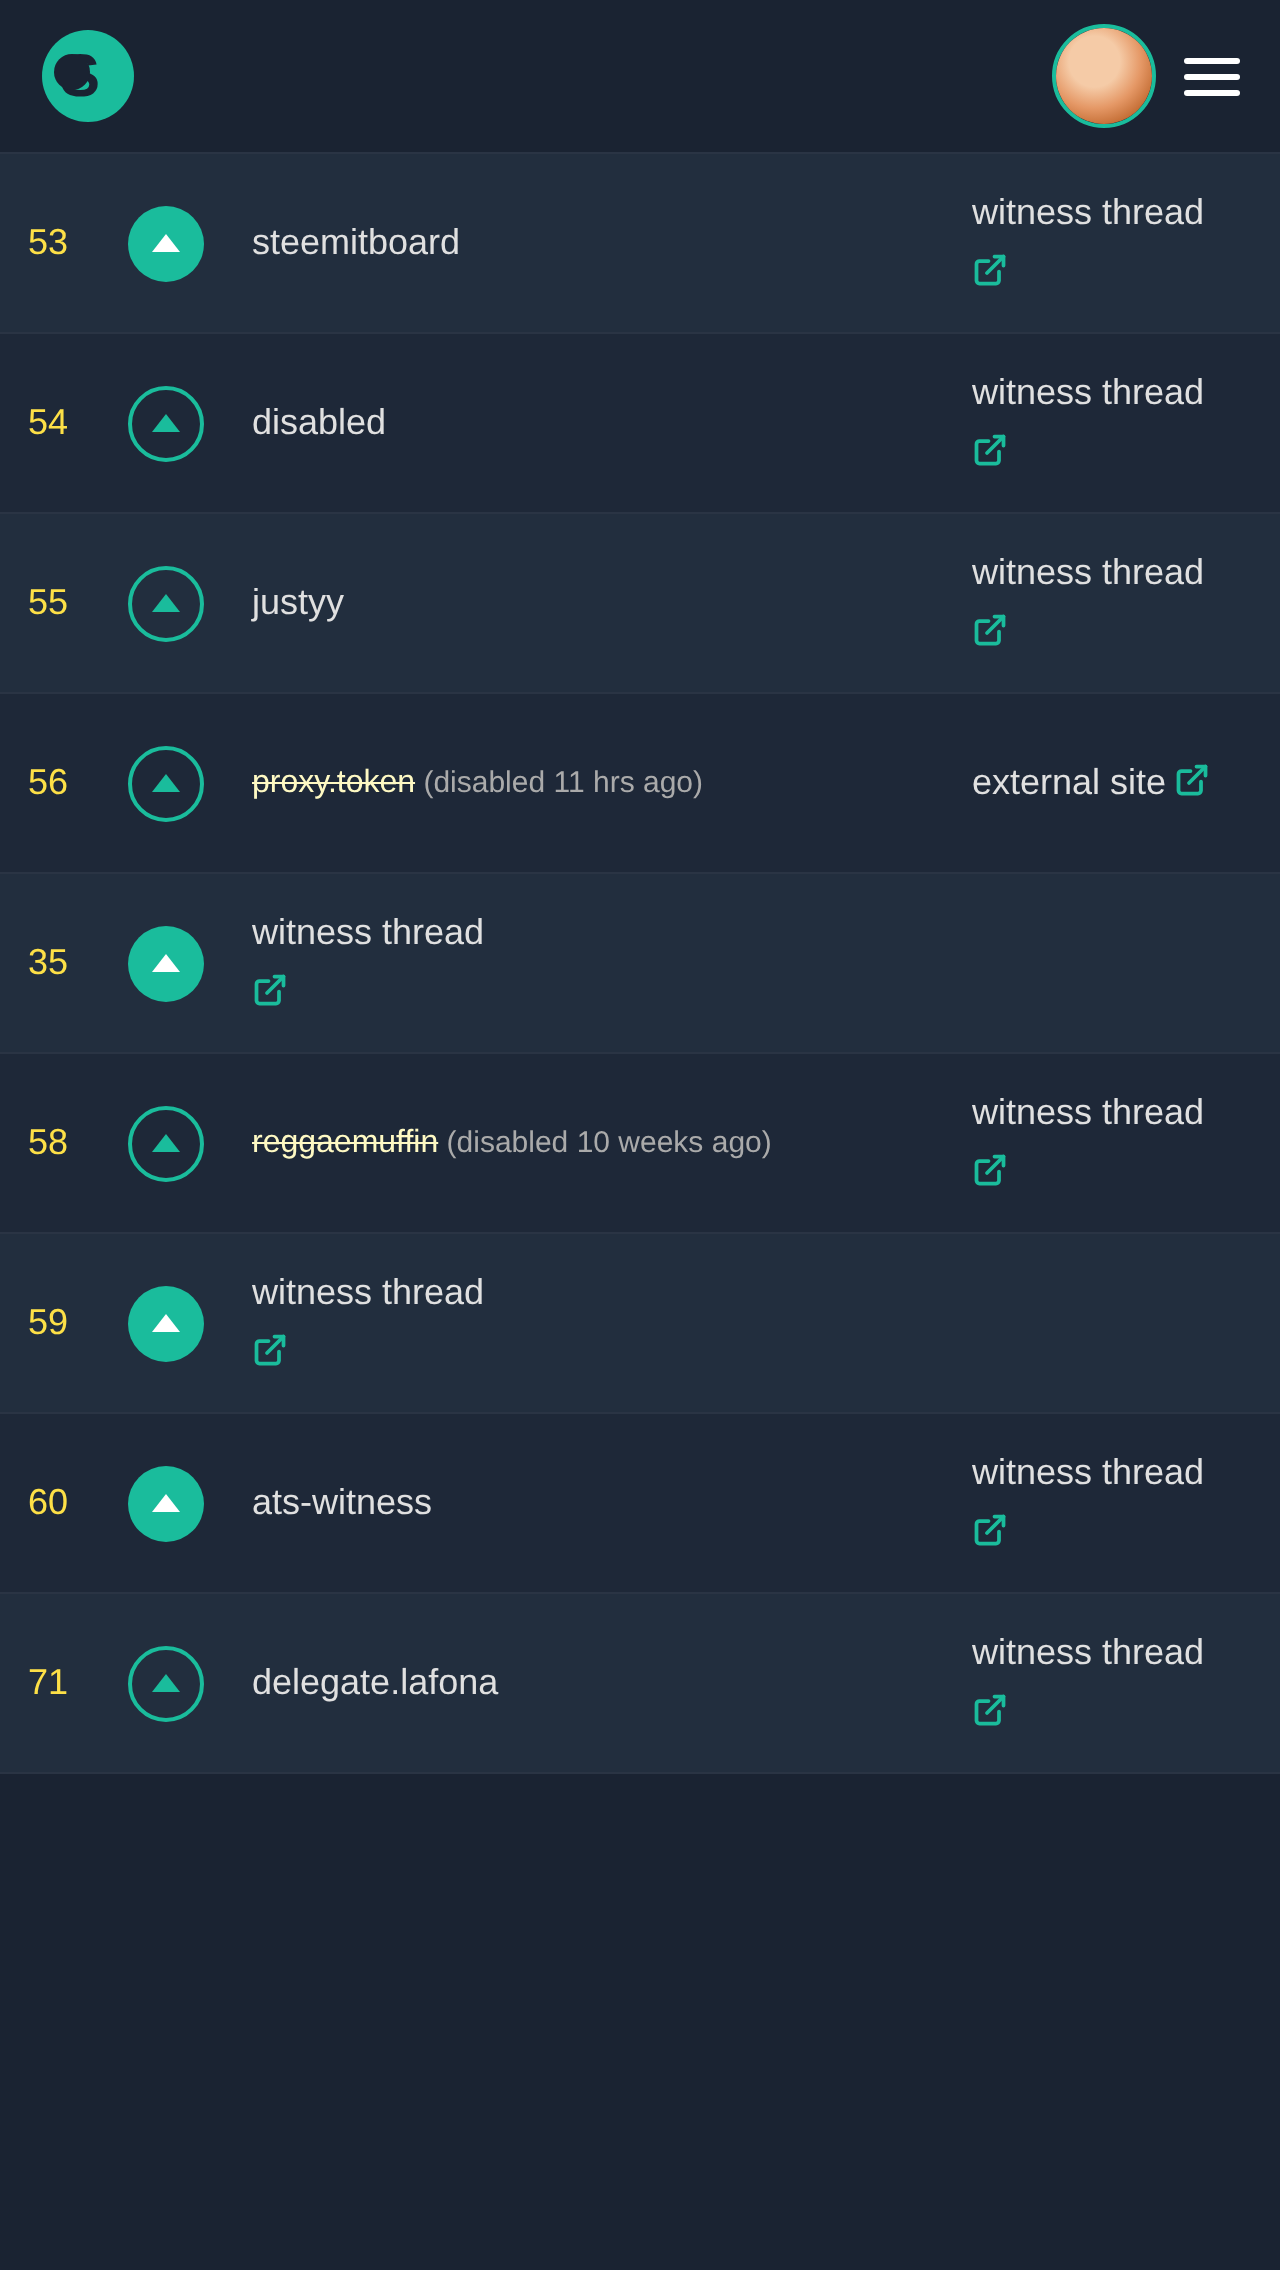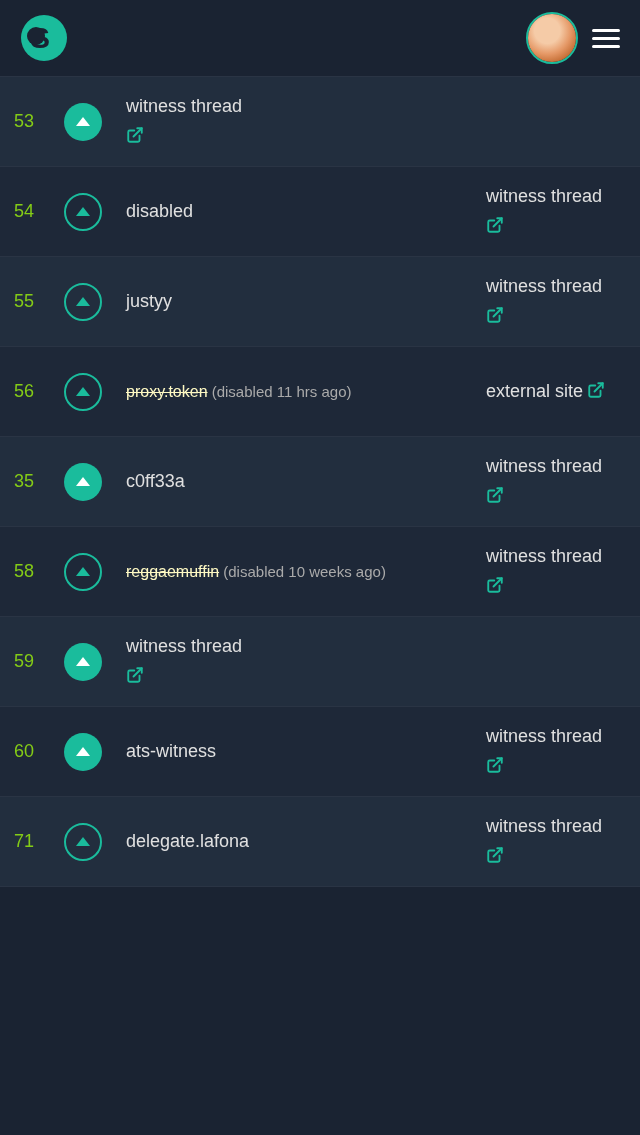--- a/index.html
+++ b/index.html
@@ -85,21 +85,21 @@
     }
     .witness-row:nth-child(even) {
       background-color: #1e2838;
     }
 
     .col-rank {
       width: 55px;
       min-width: 55px;
       padding: 12px 0 12px 14px;
       font-size: 18px;
-      color: #84cc16;
+      color: #fde047;
       display: flex;
       flex-direction: column;
       align-items: flex-start;
       gap: 4px;
     }
     .col-vote {
       width: 55px;
       min-width: 55px;
       padding: 12px 0;
       display: flex;
@@ -206,20 +206,21 @@
 </header>
 
 <div class="witness-table" id="witness-table">
 <div class="witness-row">
       <div class="col-rank">53</div>
       <div class="col-vote">
         <button class="vote-btn">
           <span class="chevron-up"></span>
         </button>
       </div>
+      <div class="col-name">steemitboard</div>
       <div class="col-link">
         <div style="display: flex; align-items: flex-end; gap: 4px; flex-wrap: wrap;">
           <span class="link-text">witness thread</span>
           <span class="ext-link-icon"><svg width="18" height="18" viewBox="0 0 24 24" fill="none" stroke="#1abc9c" stroke-width="2.5" stroke-linecap="round" stroke-linejoin="round">
               <path d="M18 13v6a2 2 0 0 1-2 2H5a2 2 0 0 1-2-2V8a2 2 0 0 1 2-2h6"></path>
               <polyline points="15 3 21 3 21 9"></polyline>
               <line x1="10" y1="14" x2="21" y2="3"></line>
             </svg></span>
         </div>
       </div>
@@ -281,21 +282,20 @@
         </div>
       </div>
     </div>
     <div class="witness-row">
       <div class="col-rank">35</div>
       <div class="col-vote">
         <button class="vote-btn">
           <span class="chevron-up"></span>
         </button>
       </div>
-      <div class="col-name">c0ff33a</div>
       <div class="col-link">
         <div style="display: flex; align-items: flex-end; gap: 4px; flex-wrap: wrap;">
           <span class="link-text">witness thread</span>
           <span class="ext-link-icon"><svg width="18" height="18" viewBox="0 0 24 24" fill="none" stroke="#1abc9c" stroke-width="2.5" stroke-linecap="round" stroke-linejoin="round">
               <path d="M18 13v6a2 2 0 0 1-2 2H5a2 2 0 0 1-2-2V8a2 2 0 0 1 2-2h6"></path>
               <polyline points="15 3 21 3 21 9"></polyline>
               <line x1="10" y1="14" x2="21" y2="3"></line>
             </svg></span>
         </div>
       </div>

